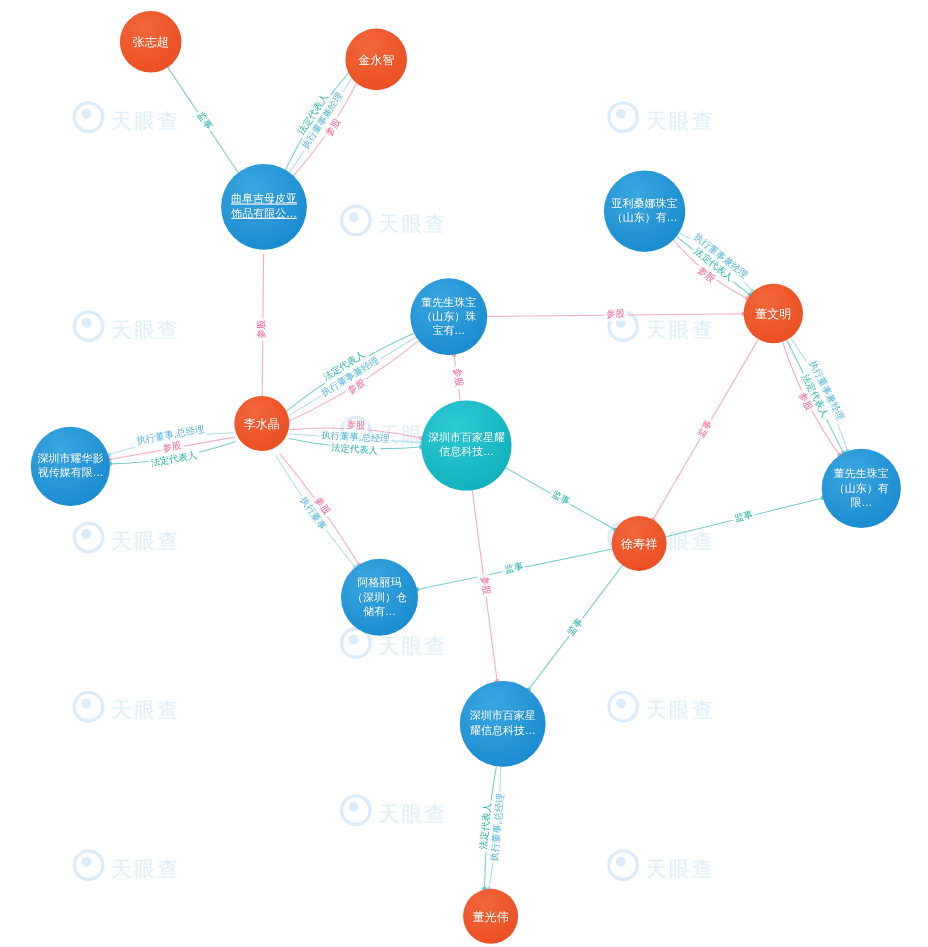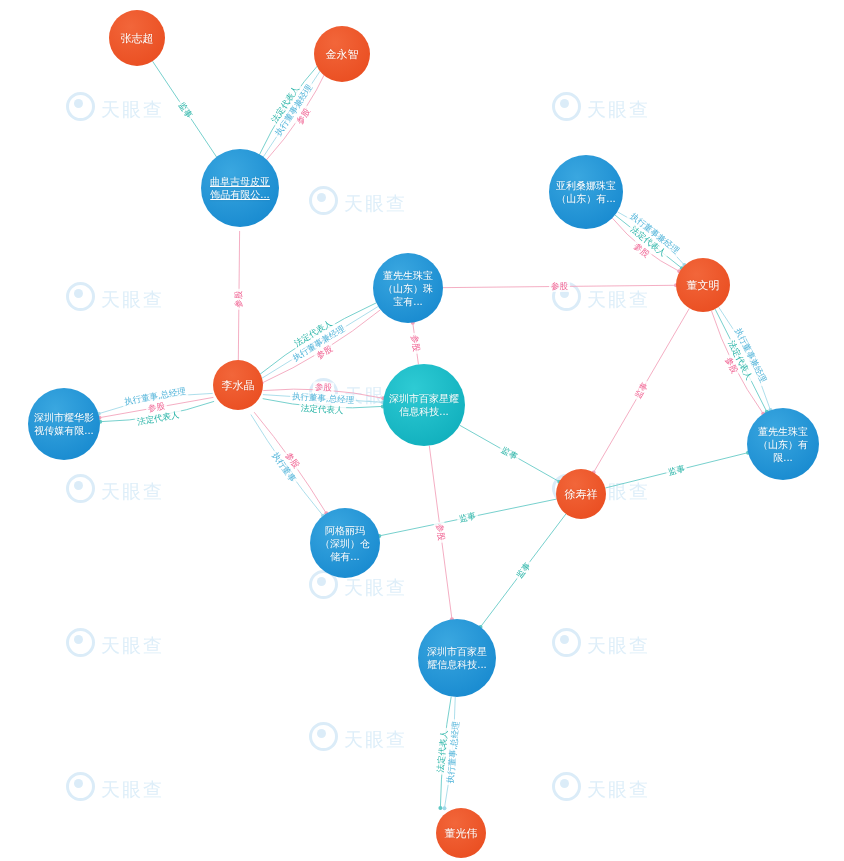--- a/index.html
+++ b/index.html
@@ -241,17 +241,17 @@
       </div>
       <div class="node person" style="left: 556px; top: 469px; width: 50px; height: 50px; background: radial-gradient(circle at 38% 30%, rgb(242, 102, 58) 0%, rgb(232, 73, 28) 100%); text-align: center;">
         <span class="node-label">徐寿祥</span>
       </div>
       <div class="node company" style="left: 310px; top: 508px; width: 70px; height: 70px; background: radial-gradient(circle at 38% 30%, rgb(58, 167, 224) 0%, rgb(17, 132, 204) 100%);">
         <span class="node-label">阿格丽玛（深圳）仓储有...</span>
       </div>
       <div class="node company" style="left: 418px; top: 619px; width: 78px; height: 78px; background: radial-gradient(circle at 38% 30%, rgb(58, 167, 224) 0%, rgb(17, 132, 204) 100%);">
         <span class="node-label">深圳市百家星耀信息科技...</span>
       </div>
-      <div class="node person" style="left: 436px; top: 808px; width: 50px; height: 50px; background: radial-gradient(circle at 38% 30%, rgb(242, 102, 58) 0%, rgb(232, 73, 28) 100%);">
+      <div class="node person" style="left: 421px; top: 808px; width: 50px; height: 50px; background: radial-gradient(circle at 38% 30%, rgb(242, 102, 58) 0%, rgb(232, 73, 28) 100%);">
         <span class="node-label">董光伟</span>
       </div>
     </div>
 </div>
 
 </body></html>

